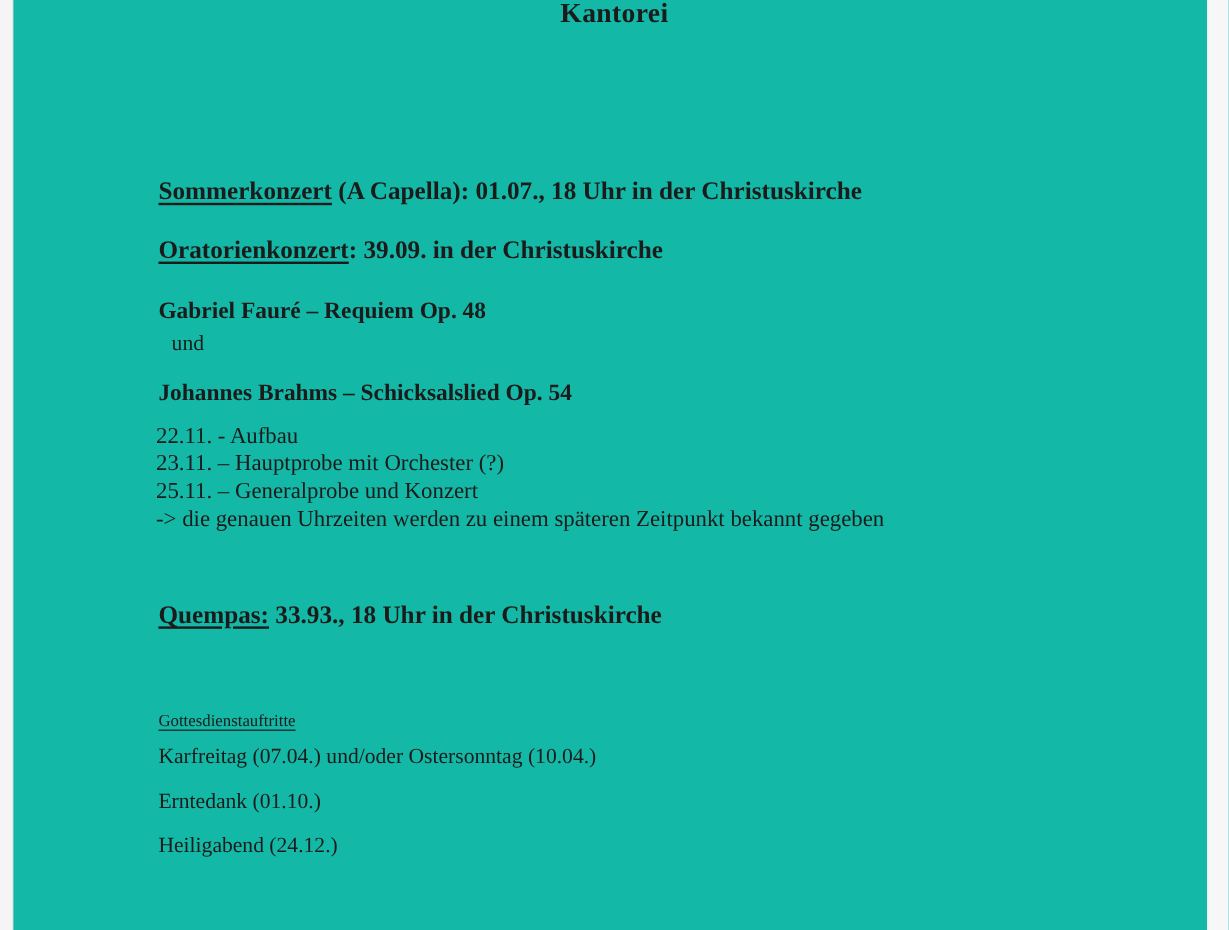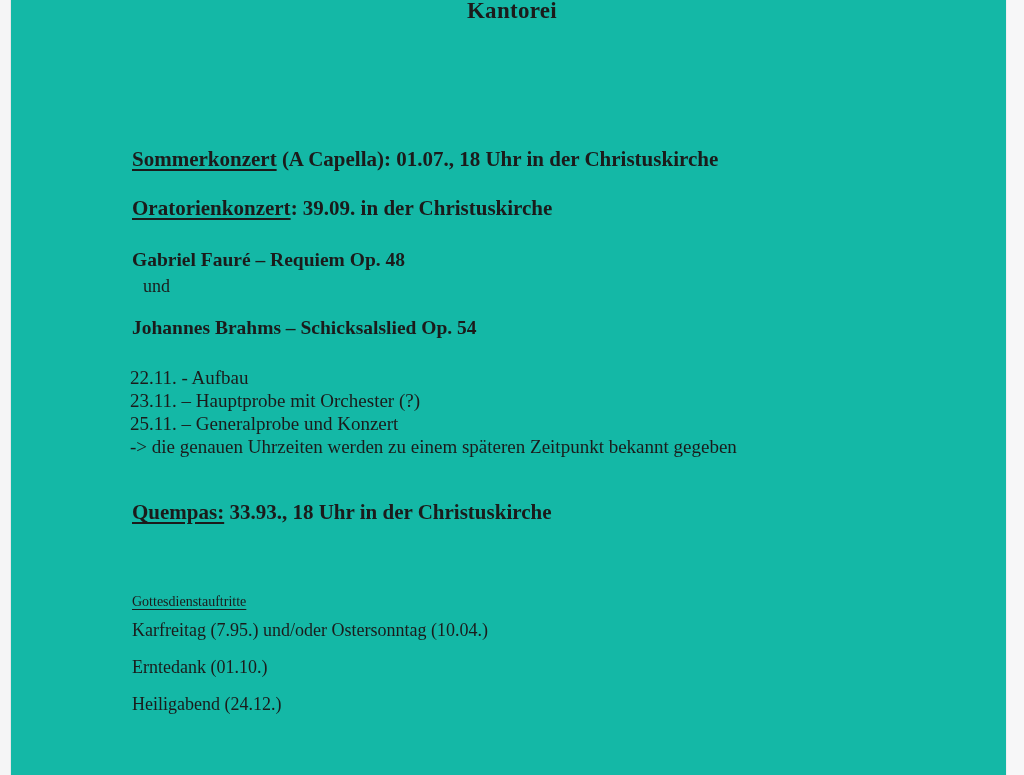--- a/index.html
+++ b/index.html
@@ -67,21 +67,21 @@
   .connector {
     position: absolute;
     left: 132px;
     top: 276px;
     font-size: 18px;
     margin-left: 11px;
   }
   .schedule {
     position: absolute;
     left: 130px;
-    top: 366px;
+    top: 352px;
     font-size: 19px;
     line-height: 23px;
     white-space: nowrap;
   }
   .subheading {
     position: absolute;
     left: 132px;
     top: 594px;
     font-size: 14px;
     text-decoration: underline;
@@ -128,16 +128,16 @@
     <div>25.11. – Generalprobe und Konzert</div>
     <div>-&gt; die genauen Uhrzeiten werden zu einem späteren Zeitpunkt bekannt gegeben</div>
   </div>
 
   <div class="h-section h-quempas">
     <span class="u">Quempas:</span><span> 33.93., 18 Uhr in der Christuskirche</span>
   </div>
 
   <div class="subheading">Gottesdienstauftritte</div>
 
-  <div class="service svc-0">Karfreitag (7.95.) und/oder Ostersonntag (10.04.)</div>
+  <div class="service svc-0">Karfreitag (07.04.) und/oder Ostersonntag (10.04.)</div>
   <div class="service svc-1">Erntedank (01.10.)</div>
   <div class="service svc-2">Heiligabend (24.12.)</div>
 </div>
 
 </body></html>

